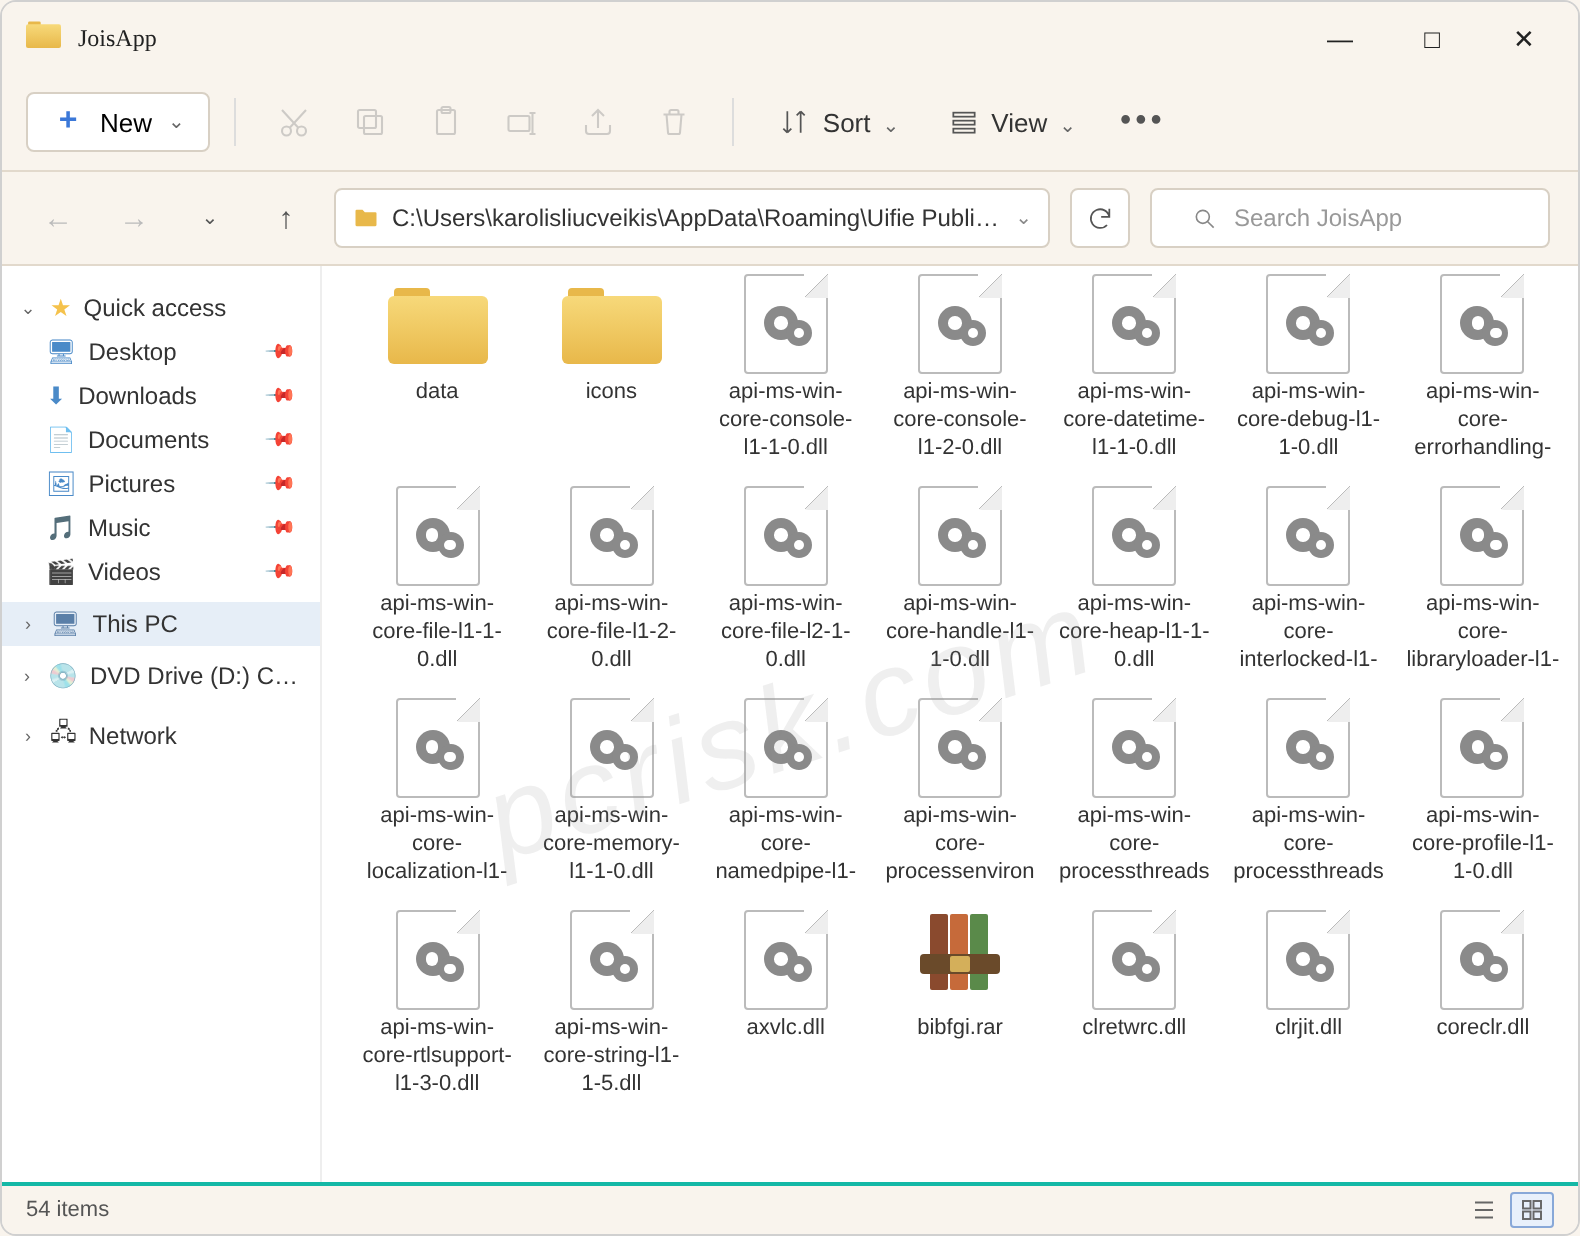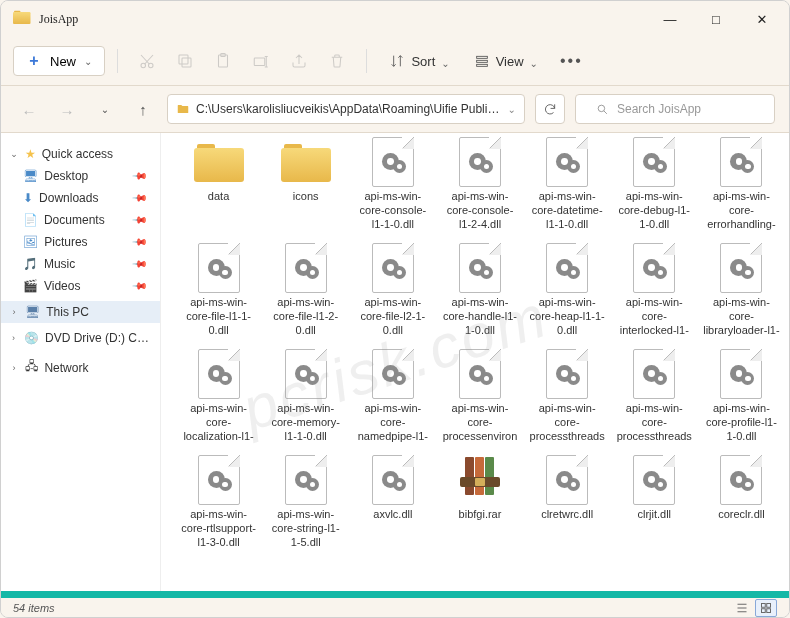--- a/index.html
+++ b/index.html
@@ -55,21 +55,21 @@
 .g1,.g2{position:absolute;border-radius:50%;}
 .g1{width:17px;height:17px;background:#8a8a8a;left:3px;top:3px;}
 .g2{width:13px;height:13px;background:#8a8a8a;right:1px;bottom:1px;}
 .g1::after,.g2::after{content:"";position:absolute;inset:30%;background:#fff;border-radius:50%;}
 .rar{width:44px;height:50px;position:relative;}
 .rar .books{position:absolute;inset:2px 0 10px;display:flex;justify-content:center;gap:1px;}
 .rar .bk{width:9px;background:#b33;border-radius:1px;}
 .rar .bk:nth-child(1){background:#8a4a2e;}.rar .bk:nth-child(2){background:#c66a3a;}.rar .bk:nth-child(3){background:#5a8a4a;}
 .rar .belt{position:absolute;left:2px;right:2px;top:22px;height:10px;background:#6a4a2a;border-radius:2px;}
 .rar .buckle{position:absolute;left:50%;top:23px;transform:translateX(-50%);width:10px;height:8px;background:#d4af5a;border-radius:1px;}
-.status { height:26px; border-top:7px solid #14b8a6; display:flex; align-items:center; padding:0 12px; font-size:11px; color:#555; background:#f9f4ed;font-style:italic;}
+.status { height:26px; border-top:2px solid #14b8a6; display:flex; align-items:center; padding:0 12px; font-size:11px; color:#555; background:#f9f4ed;}
 .status .sp{flex:1;}
 .vbtn{width:22px;height:18px;display:flex;align-items:center;justify-content:center;border:1px solid transparent;border-radius:2px;margin-left:2px;}
 .vbtn.act{border-color:#88a8d8;background:#e8f0fb;}
 .vbtn svg{width:12px;height:12px;stroke:#666;stroke-width:1.3;fill:none;}
 .star{color:#f5c24c;}
 .pc{color:#5a7fa8;}
 .wm{position:absolute;inset:0;display:flex;align-items:center;justify-content:center;pointer-events:none;z-index:50;}
 .wm span{font-size:60px;font-weight:300;color:rgba(150,150,150,.15);transform:rotate(-18deg);letter-spacing:3px;font-style:italic;}
 </style>
 </head>
@@ -259,21 +259,21 @@
       </div>
       <div class="item">
         <div class="thumb">
           <div class="dll">
             <div class="gear">
               <div class="g1"></div>
               <div class="g2"></div>
             </div>
           </div>
         </div>
-        <div class="fname">api-ms-win-core-console-l1-2-4.dll</div>
+        <div class="fname">api-ms-win-core-console-l1-2-0.dll</div>
       </div>
       <div class="item">
         <div class="thumb">
           <div class="dll">
             <div class="gear">
               <div class="g1"></div>
               <div class="g2"></div>
             </div>
           </div>
         </div>

